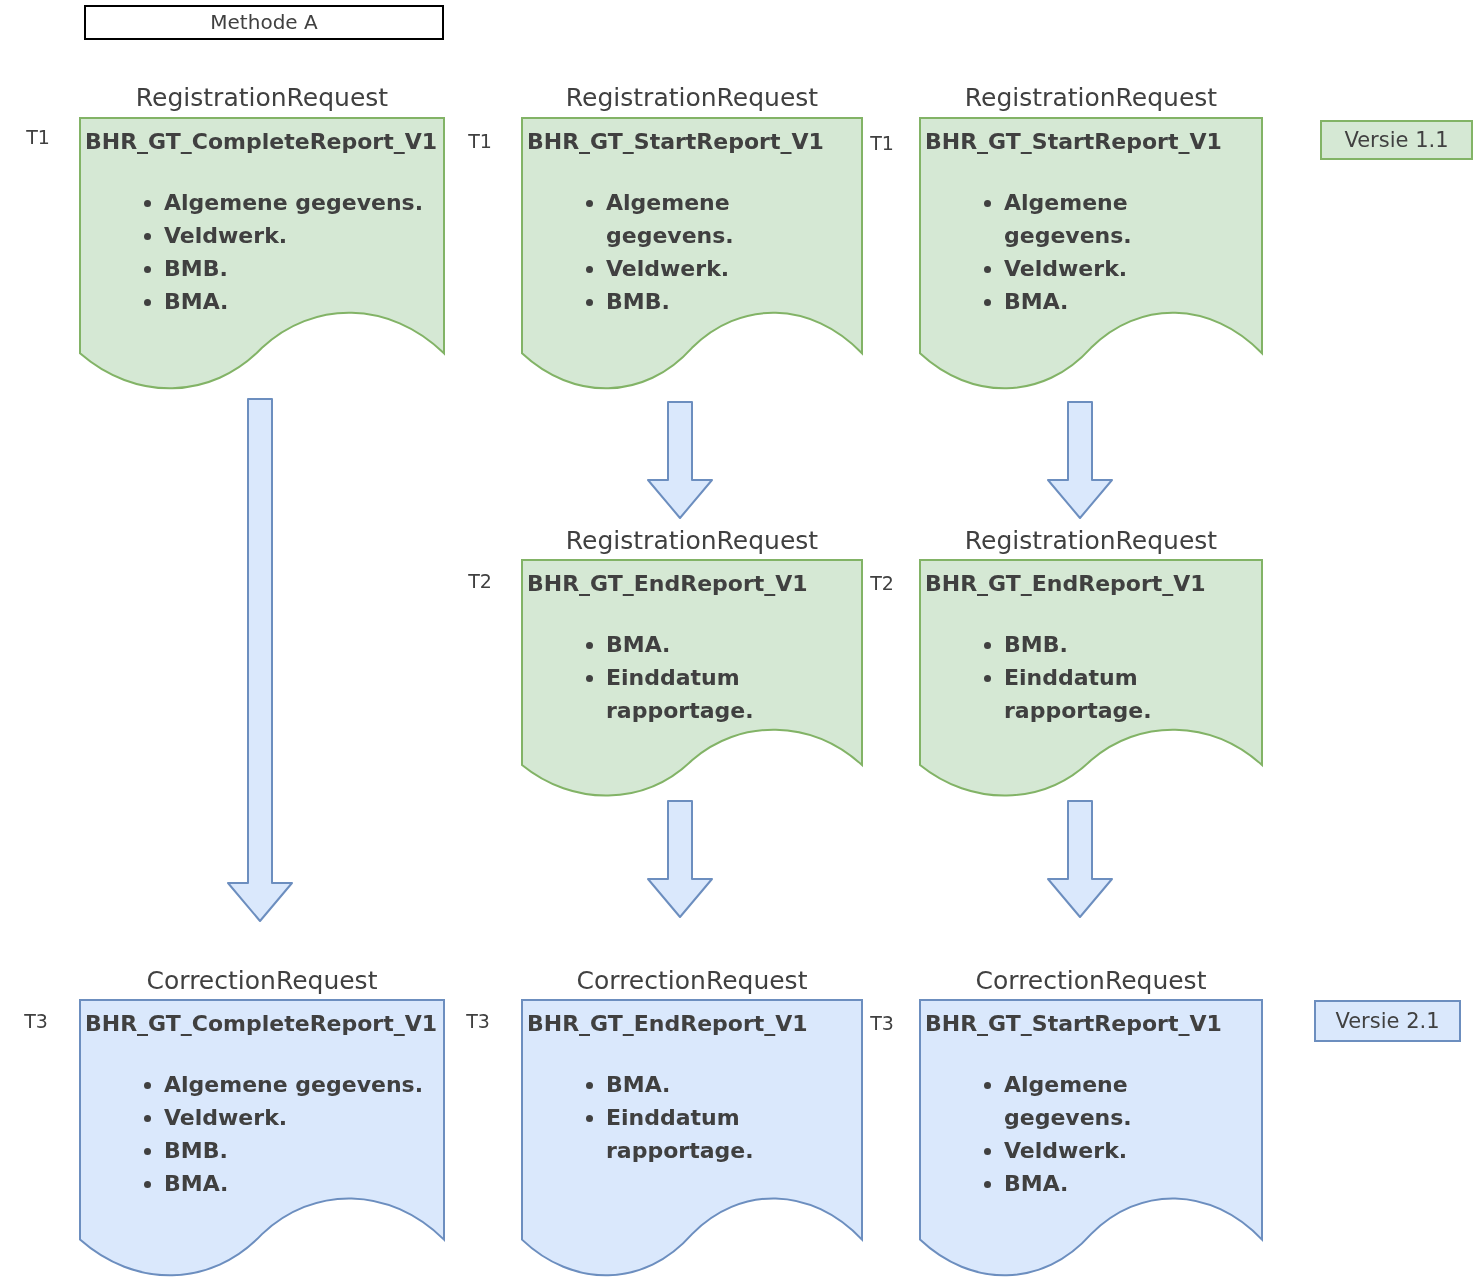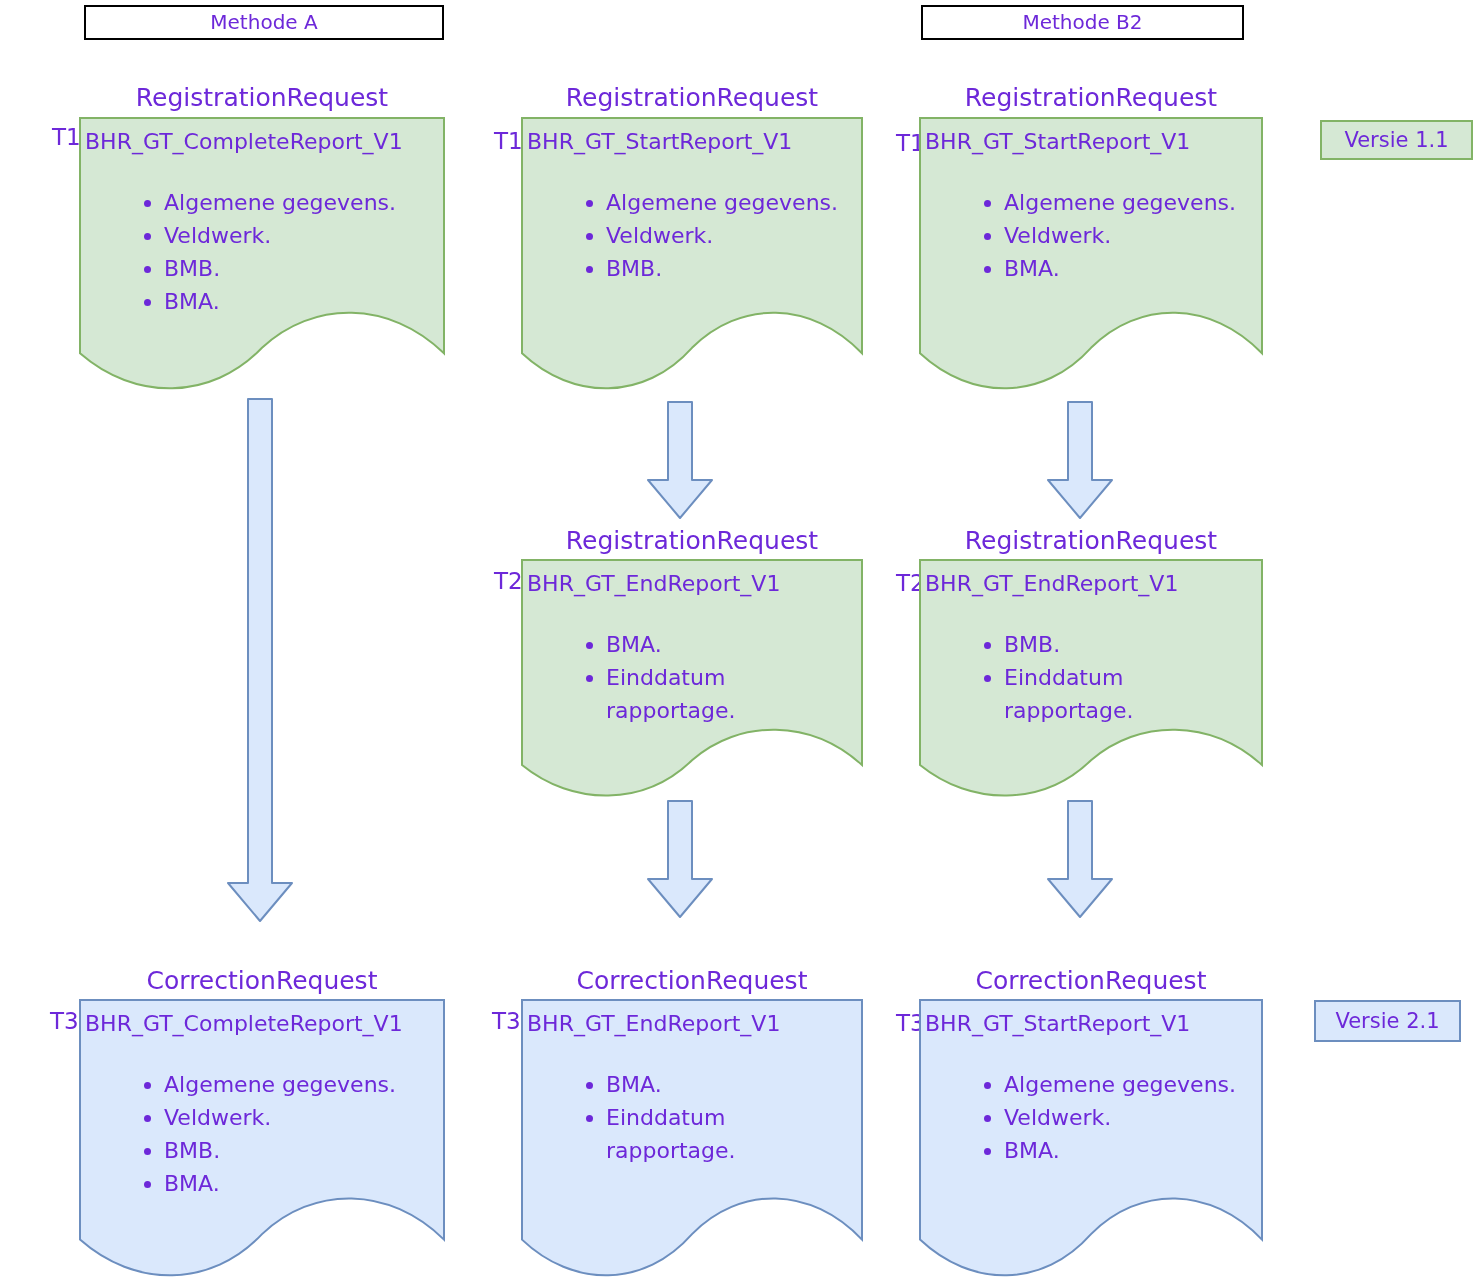--- a/index.html
+++ b/index.html
@@ -1,41 +1,41 @@
 <!DOCTYPE html>
 <html><head>
 <meta charset="utf-8">
 <style>
   html,body { margin:0; padding:0; background:#ffffff; }
   #canvas {
     position:relative;
     width:1482px; height:1282px;
     background:#ffffff;
     font-family:"DejaVu Sans", sans-serif;
-    color:#6d28d9;
+    color:#404040;
     overflow:hidden;
   }
   .hdr {
     position:absolute; top:5px; height:35px;
     background:#ffffff; border:2px solid #000000;
     box-sizing:border-box;
     font-size:20px; line-height:31px; text-align:center;
   }
   .kind-label {
     position:absolute; height:28px;
     font-size:25px; line-height:28px; text-align:center;
     white-space:nowrap;
   }
   .time-label {
     position:absolute; width:44px; height:26px;
-    font-size:23px; line-height:26px; margin-left:36px;
+    font-size:19px; line-height:26px; text-align:center;
   }
   .doc { position:absolute; }
   .doc svg.shape { position:absolute; left:-2px; top:-2px; overflow:visible; }
-  .doc-content { position:absolute; left:0; top:0; right:0; }
+  .doc-content { position:absolute; left:0; top:0; right:0;font-weight:bold; }
   .doc-title {
     padding:11px 4px 0 5px;
     font-size:22px; line-height:26px; white-space:nowrap;
   }
   ul.doc-list {
     margin:31px 14px 0 0;
     padding:0 0 0 84px;
     list-style:disc outside;
     font-size:22px; line-height:33px;
   }
@@ -48,21 +48,20 @@
   }
   .badge.green { background:#d5e8d4; border-color:#82b366; }
   .badge.blue  { background:#dae8fc; border-color:#6c8ebf; }
 </style>
 </head>
 <body>
 
 <div id="canvas">
 
   <div class="hdr" style="left:84px;width:360px;">Methode A</div>
-  <div class="hdr" style="left:921px;width:323px;">Methode B2</div>
 
   <div class="kind-label" style="left:80px;top:84px;width:364px;">RegistrationRequest</div>
   <div class="kind-label" style="left:522px;top:84px;width:340px;">RegistrationRequest</div>
   <div class="kind-label" style="left:920px;top:84px;width:342px;">RegistrationRequest</div>
 
   <div class="time-label" style="left:16px;top:124px;">T1</div>
   <div class="time-label" style="left:458px;top:128px;">T1</div>
   <div class="time-label" style="left:860px;top:130px;">T1</div>
 
   <div class="doc" style="left:80px;top:118px;width:364px;height:276px;">

